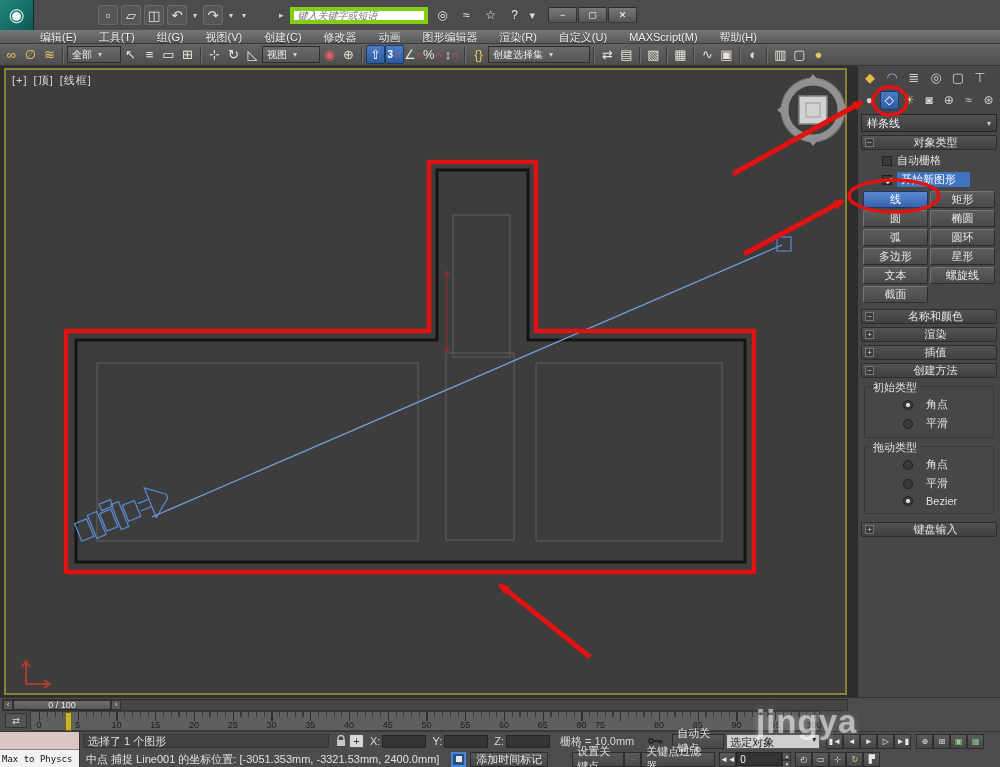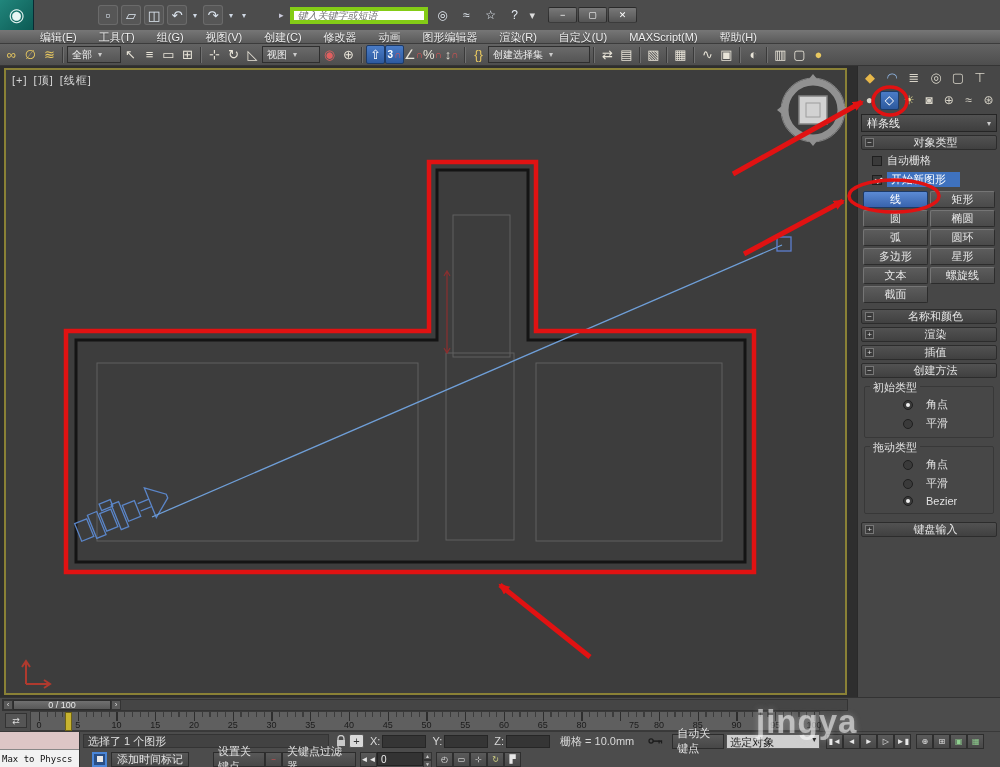--- a/index.html
+++ b/index.html
@@ -59,21 +59,21 @@
   .tabsrow .pico { width:20px; height:19px; display:flex; align-items:center; justify-content:center; color:#d8d4c8; font-size:13px; border-radius:2px; }
   .catrow { display:flex; height:24px; align-items:center; padding:0 2px; gap:1px; }
   .catrow .pico { width:19px; height:19px; display:flex; align-items:center; justify-content:center; color:#d8d4c8; font-size:12px; border-radius:2px; }
   .pico.active { background:linear-gradient(180deg,#4a7cc8,#2d5a9e); border:1px solid #1d3a66; color:#fff; }
   .pdrop { margin:2px 3px; height:18px; background:linear-gradient(180deg,#525252,#3e3e3e); border:1px solid #252525; display:flex; align-items:center; justify-content:space-between; padding:0 5px; color:#f0f0f0; }
   .pdrop .arr { font-size:8px; color:#ccc; }
   .rollout { margin:3px 3px 0 3px; height:15px; background:linear-gradient(180deg,#525252,#404040); border:1px solid #2c2c2c; border-radius:2px;
     display:flex; align-items:center; padding:0 3px; }
   .rollout .exp { width:9px; height:9px; border:1px solid #777; background:#3a3a3a; color:#ddd; font-size:8px; line-height:7px; text-align:center; margin-right:4px; }
   .rollout .rtitle { flex:1; text-align:center; color:#e4e4e4; }
-  .cbrow { display:flex; align-items:center; gap:5px; padding:3px 10px 1px 14px; }
+  .cbrow { display:flex; align-items:center; gap:5px; padding:3px 10px 1px 24px; }
   .cb { width:10px; height:10px; background:#3a3a3a; border:1px solid #1f1f1f; position:relative; flex:0 0 auto; }
   .cb.checked::after { content:""; position:absolute; left:2px; top:1px; width:5px; height:3px; border-left:2px solid #eee; border-bottom:2px solid #eee; transform:rotate(-45deg); }
   .cblabel { color:#e0e0e0; }
   .cblabel.hl { background:#3f72bf; color:#fff; padding:0 14px 0 4px; }
   .btngrid { display:grid; grid-template-columns:1fr 1fr; gap:2px 2px; padding:3px 5px; }
   .obtn { height:17px; background:linear-gradient(180deg,#5c5c5c,#4a4a4a); border:1px solid #2c2c2c; border-top-color:#757575; border-left-color:#757575;
     border-radius:2px; color:#e8e8e8; display:flex; align-items:center; justify-content:center; }
   .obtn.on { background:linear-gradient(180deg,#5b8ad4,#3863ad); color:#fff; border-color:#1d3a66; }
   .namerow { display:flex; align-items:center; gap:4px; padding:4px 5px; }
   .nameinput { flex:1; height:16px; background:#2e2e2e; border:1px solid #1d1d1d; color:#eee; font-size:11px; padding:0 3px; font-family:inherit; }
@@ -374,21 +374,21 @@
           <span class="tick-label" style="left: 201.75px;">25</span>
           <span class="tick-label" style="left: 240.5px;">30</span>
           <span class="tick-label" style="left: 279.25px;">35</span>
           <span class="tick-label" style="left: 318px;">40</span>
           <span class="tick-label" style="left: 356.75px;">45</span>
           <span class="tick-label" style="left: 395.5px;">50</span>
           <span class="tick-label" style="left: 434.25px;">55</span>
           <span class="tick-label" style="left: 473px;">60</span>
           <span class="tick-label" style="left: 511.75px;">65</span>
           <span class="tick-label" style="left: 550.5px;">80</span>
-          <span class="tick-label" style="left: 603px;">75</span>
+          <span class="tick-label" style="left: 569px;">75</span>
           <span class="tick-label" style="left: 628px;">80</span>
           <span class="tick-label" style="left: 666.75px;">85</span>
           <span class="tick-label" style="left: 705.5px;">90</span>
           <span class="tick-label" style="left: 744.25px;">95</span>
           <span class="tick-label" style="left: 783px;">100</span>
         </div>
       <div class="cur-frame"></div>
     </div>
   </div>
 
@@ -432,20 +432,21 @@
       <span class="pb">►</span>
       <span class="pb">▷</span>
       <span class="pb">►▮</span>
       <span class="pb" style="margin-left:5px">⊕</span>
       <span class="pb">⊞</span>
       <span class="pb green">▣</span>
       <span class="pb green">▦</span>
     </div>
 
     <div class="srow2">
+      <span class="prompttext">中点 捕捉 Line001 的坐标位置:  [-3051.353mm, -3321.53mm, 2400.0mm]</span>
       <span class="isolate" style="margin-left:12px">
           <i></i>
         </span>
       <span class="statbtn" style="margin-left:4px;width:78px">添加时间标记</span>
       <span class="statbtn" style="margin-left:24px;width:52px">设置关键点</span>
       <span class="pb" style="color:#e05050">~</span>
       <span class="statbtn" style="width:74px">关键点过滤器...</span>
       <span class="pb" style="margin-left:4px">◄◄</span>
       <span class="framefield">0</span>
       <span class="spin">

